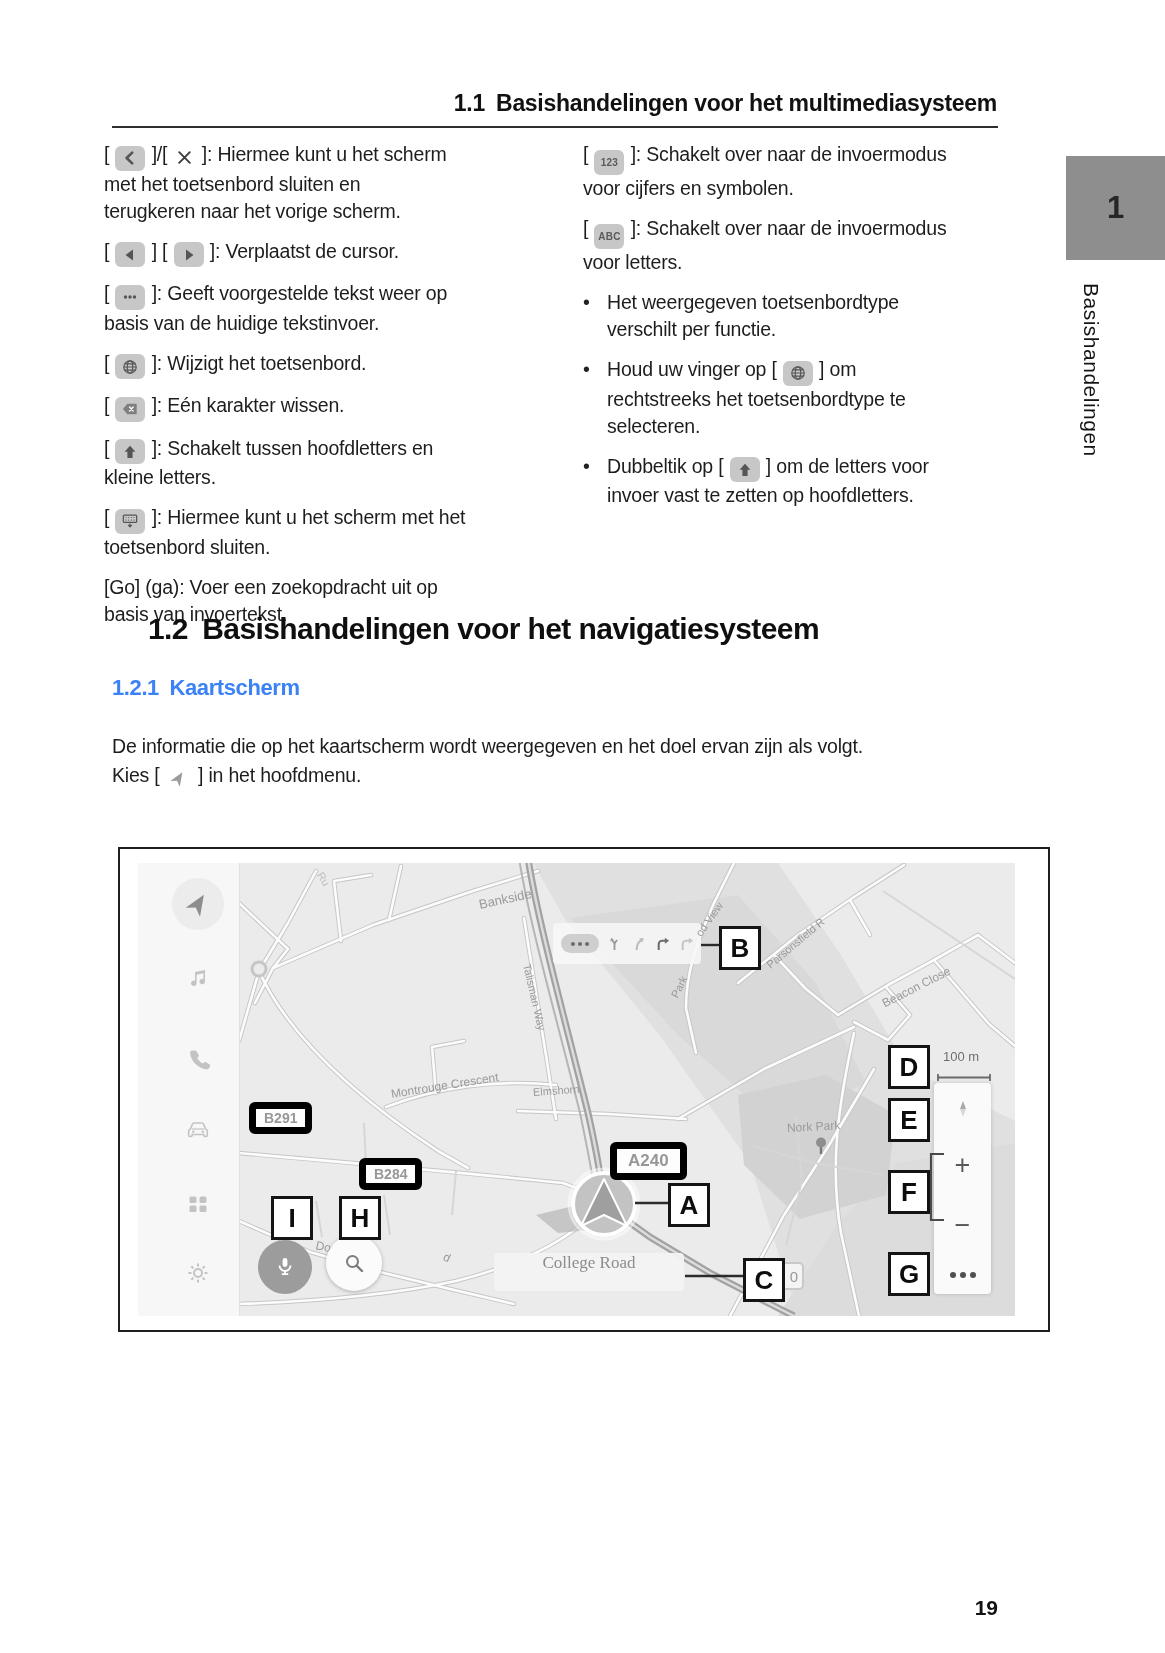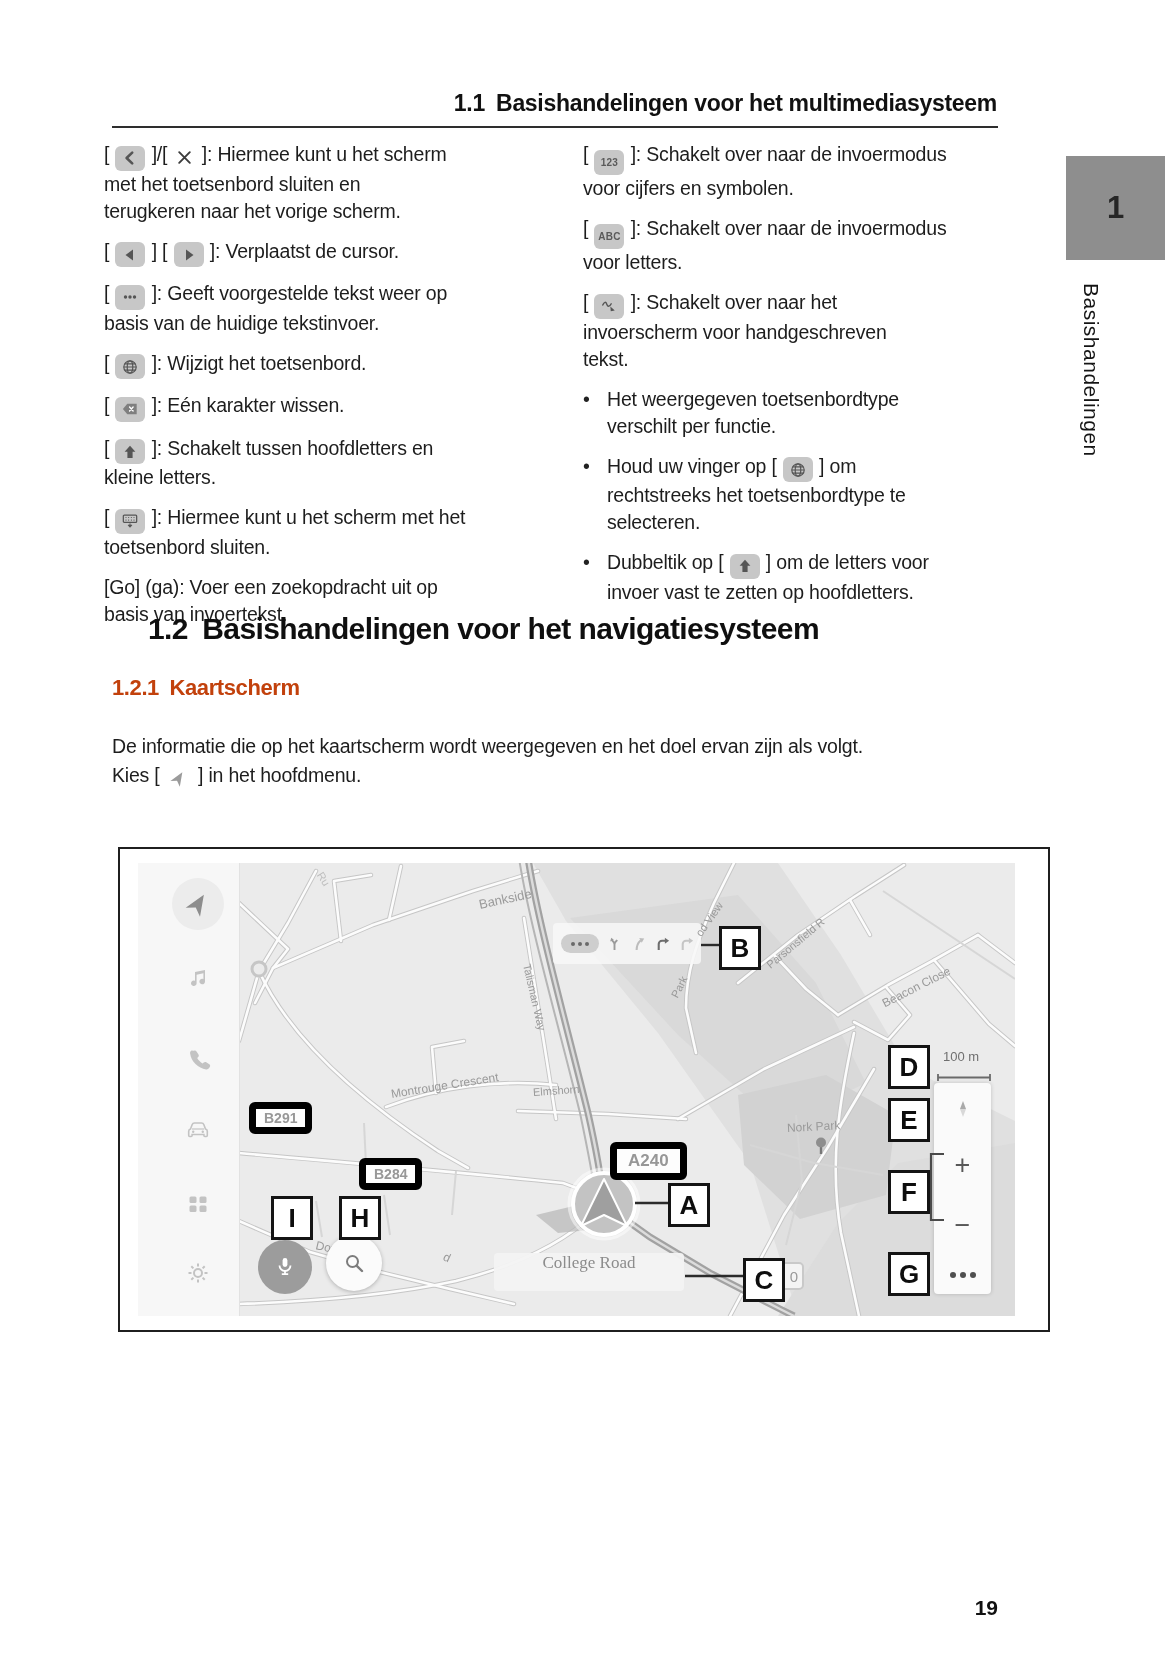--- a/index.html
+++ b/index.html
@@ -31,21 +31,21 @@
         background:#c7c7c7;border-radius:6px;vertical-align:-5px;color:#555;margin:0 1px;}
   .chip svg{width:16px;height:16px;display:block;}
   .chip .t{font-size:10px;font-weight:bold;color:#5a5a5a;letter-spacing:0.3px;}
   .chip.bare{background:none;width:22px;color:#3c3c3c;}
   .chip.bare svg{width:17px;height:17px;}
   .chip.nav-inline{color:#9b9b9b;width:26px;}
   .chip.chip-bs{color:#7f7f7f;}
 
   
   .h2{position:absolute;left:112px;top:612px;font-size:30px;font-weight:bold;letter-spacing:-0.6px;color:#0f0f0f;margin-left:36px;}
-  .h3{position:absolute;left:112px;top:675px;font-size:22px;font-weight:bold;letter-spacing:-0.4px;color:#c2410c;}
+  .h3{position:absolute;left:112px;top:675px;font-size:22px;font-weight:bold;letter-spacing:-0.4px;color:#3b82f6;}
   .intro{position:absolute;left:112px;top:712px;width:910px;font-size:19.5px;line-height:29px;letter-spacing:-0.2px;}
 
   
   .figure{position:absolute;left:118px;top:847px;width:928px;height:481px;border:2px solid #1f1f1f;background:#fff;}
   .screen{position:absolute;left:18px;top:14px;width:877px;height:453px;background:#f7f7f7;overflow:hidden;}
   .map-canvas{position:absolute;left:0;top:0;z-index:1;}
 
   .side-menu{position:absolute;left:0;top:0;width:101px;height:453px;background:#f7f7f7;
       border-right:1px solid #e2e2e2;z-index:2;}
   .side-ic{position:absolute;left:34px;width:52px;height:52px;display:flex;align-items:center;
@@ -172,26 +172,20 @@
     </div>
 
   <div class="col right">
     <div>
         <div class="doc-item">[ <span class="chip ">
             <span class="t">123</span>
           </span> ]: Schakelt over naar de invoermodus<br>voor cijfers en symbolen.</div>
         <div class="doc-item">[ <span class="chip ">
             <span class="t">ABC</span>
           </span> ]: Schakelt over naar de invoermodus<br>voor letters.</div>
-        <div class="doc-item">[ <span class="chip ">
-            <svg viewBox="0 0 18 16">
-              <path d="M2 7C3.5 3 5.5 3 6.5 6s3 3.5 5-.5" fill="none" stroke="currentColor" stroke-width="1.6" stroke-linecap="round"></path>
-              <path d="M10.5 8.5l5 4.5-4.5 1z" fill="currentColor"></path>
-            </svg>
-          </span> ]: Schakelt over naar het<br>invoerscherm voor handgeschreven<br>tekst.</div>
       </div>
     <div>
         <div class="bullet-row">
           <span class="bchar">•</span>
           <span class="btxt">Het weergegeven toetsenbordtype<br>verschilt per functie.</span>
         </div>
         <div class="bullet-row">
           <span class="bchar">•</span>
           <span class="btxt">Houd uw vinger op [ <span class="chip ">
               <svg viewBox="0 0 16 16">

